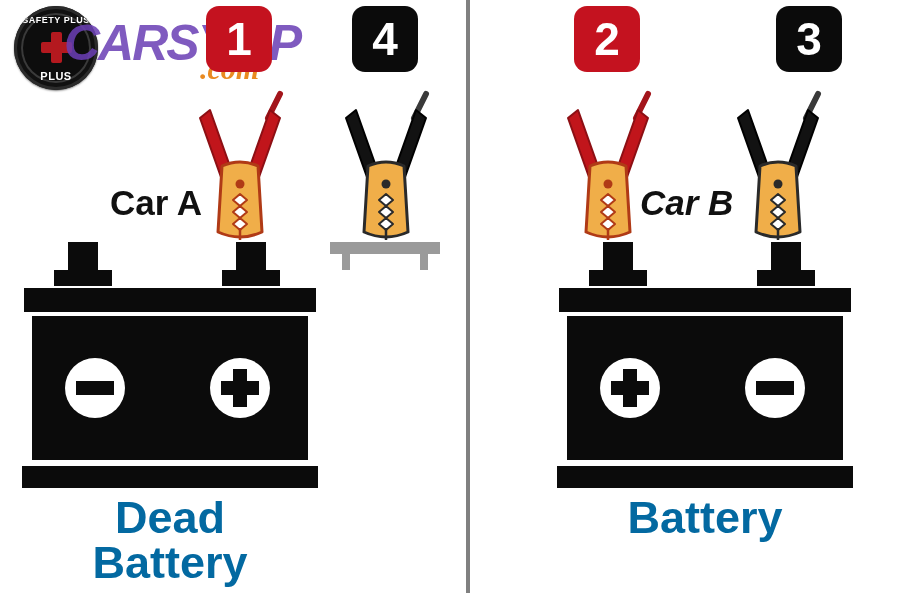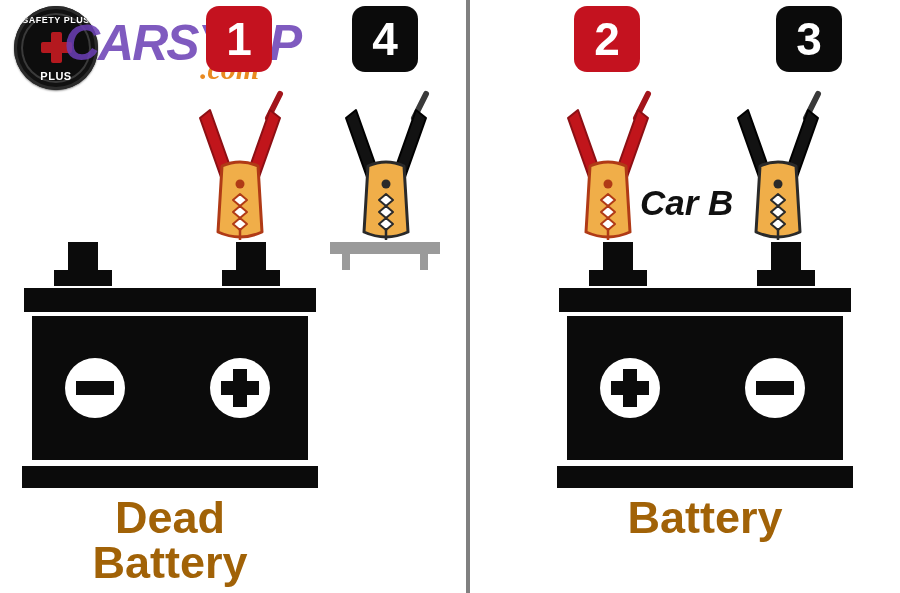--- a/index.html
+++ b/index.html
@@ -131,21 +131,21 @@
     color: #111111;
     white-space: nowrap;
   }
   .batt-label {
     position: absolute;
     text-align: center;
     font-size: 45px;
     font-weight: bold;
     line-height: 1.0;
     font-family: "Liberation Sans", sans-serif;
-    color: #a16207;
+    color: #0369a1;
     white-space: nowrap;
   }
   .metal-label {
     position: absolute;
     text-align: center;
     font-size: 21px;
     font-weight: bold;
     line-height: 1.15;
     font-family: "Liberation Sans", sans-serif;
     color: #9e1b22;
@@ -238,20 +238,21 @@
       <path d="M18 22 L40 84 L30 92 L8 30 Z" fill="#121212" stroke="#000000" stroke-width="2" stroke-linejoin="round"></path>
       <path d="M78 22 L56 84 L66 92 L88 30 Z" fill="#121212" stroke="#000000" stroke-width="2" stroke-linejoin="round"></path>
       <path d="M30 78 q18 -8 36 0 L70 144 q-22 10 -44 0 Z" fill="#f0ae49" stroke="#2a2a2a" stroke-width="3" stroke-linejoin="round"></path>
       <circle cx="48" cy="96" r="4.5" fill="#2a2a2a"></circle>
       <path d="M48 106 L55 112 L48 118 L55 124 L48 130 L55 136 L48 142
                L41 136 L48 130 L41 124 L48 118 L41 112 Z" fill="#ffffff" stroke="#2a2a2a" stroke-width="2" stroke-linejoin="round"></path>
       <line x1="48" y1="140" x2="48" y2="152" stroke="#2a2a2a" stroke-width="2.5"></line>
     </svg>
   </div>
 
+  <div class="car-label" style="left:110px; top:183px;">Car A</div>
   <div class="car-label" style="left:640px; top:183px;font-style:italic;">Car B</div>
 
   <div class="metal-bracket" style="left:330px; top:242px;">
     <svg viewBox="0 0 110 30" width="110" height="30" xmlns="http://www.w3.org/2000/svg">
       <path d="M0 0 H110 V12 H98 V28 H90 V12 H20 V28 H12 V12 H0 Z" fill="#9a9a9a"></path>
     </svg>
   </div>
   <div class="metal-label" style="left:310px; top:281px; width:150px;">
   </div>
 

